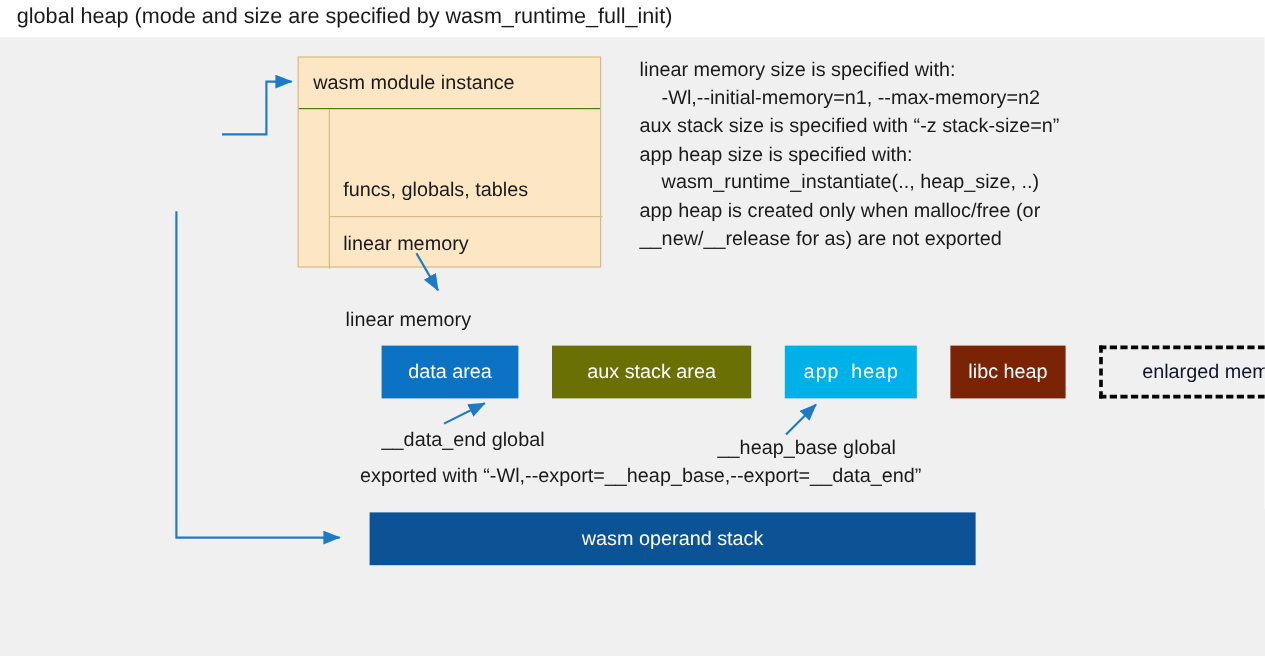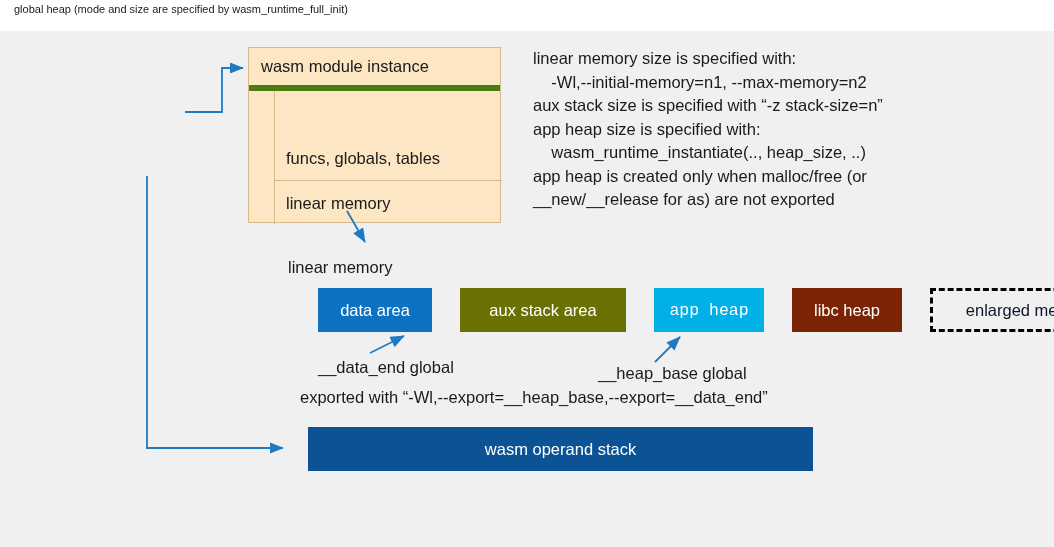--- a/index.html
+++ b/index.html
@@ -21,21 +21,21 @@
     left: 0;
     top: 31px;
     width: 1054px;
     height: 516px;
     background: #f0f0f0;
   }
   .title {
     position: absolute;
     left: 14px;
     top: 3px;
-    font-size: 11px;
+    font-size: 18px;
     color: #1a1a1a;
     white-space: nowrap;
   }
 
   
   .exec-env {
     position: absolute;
     left: 27px;
     top: 47px;
     width: 166px;
@@ -90,21 +90,21 @@
     border: 1px solid #d6bb8a;
     box-sizing: border-box;
     background: #fce6c4;
   }
   .wmi .hdr {
     position: absolute;
     left: 0; top: 0;
     width: 100%;
     height: 43px;
     box-sizing: border-box;
-    border-bottom: 6px solid #4d7c0f;
+    border-bottom: 1px solid #4d7c0f;
     display: flex;
     align-items: center;
     padding-left: 12px;
     font-size: 16.5px;
     color: #1a1a1a;
   }
   .wmi .gutter {
     position: absolute;
     left: 0; top: 43px;
     width: 26px;
@@ -161,21 +161,21 @@
     justify-content: center;
     color: #ffffff;
     font-size: 16.5px;
     box-sizing: border-box;
     white-space: nowrap;
     margin-left: 28px;
   }
   .seg.s-data   { width: 114px; background: #0b72c4; }
   .seg.s-aux    { width: 166px; background: #6b7005; }
   .seg.s-app    { width: 110px; background: #00b0e8; font-family: Liberation Mono, monospace; }
-  .seg.s-libc   { width: 110px; background: #7b2405; }
+  .seg.s-libc   { width: 96px; background: #7b2405; }
   .seg.s-enlarged {
     width: 200px;
     background: #f0f0f0;
     color: #0f172a;
     border: 3px dashed #000000;
   }
 
   
   .callout {
     position: absolute;

